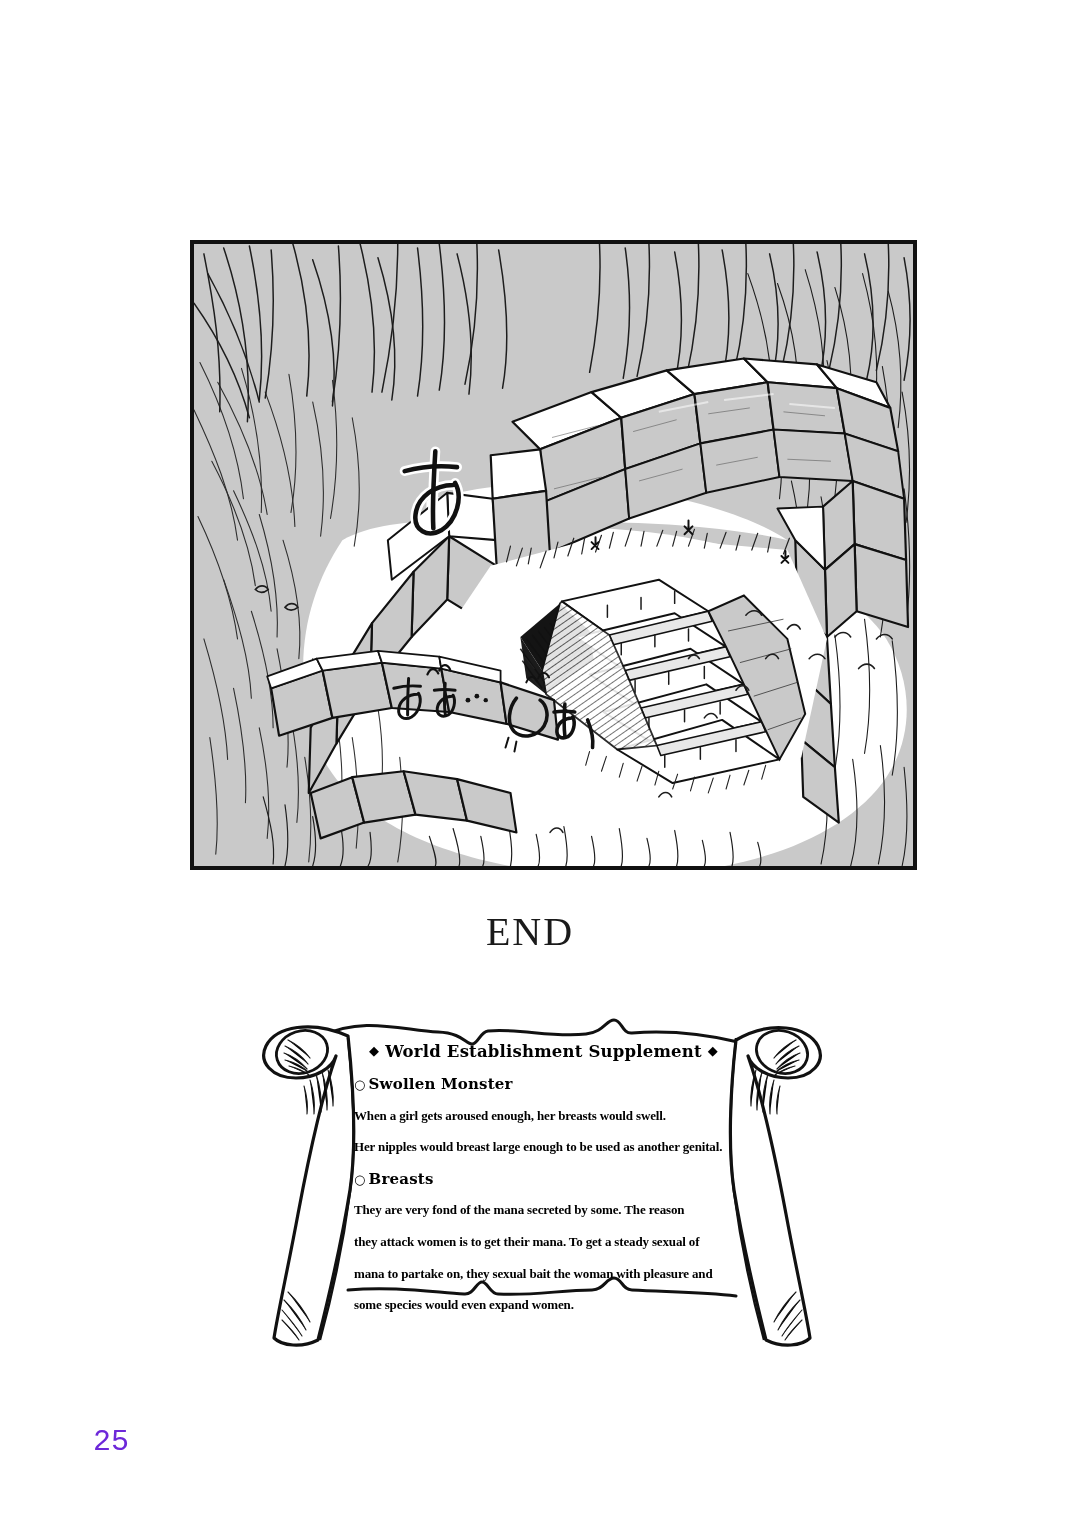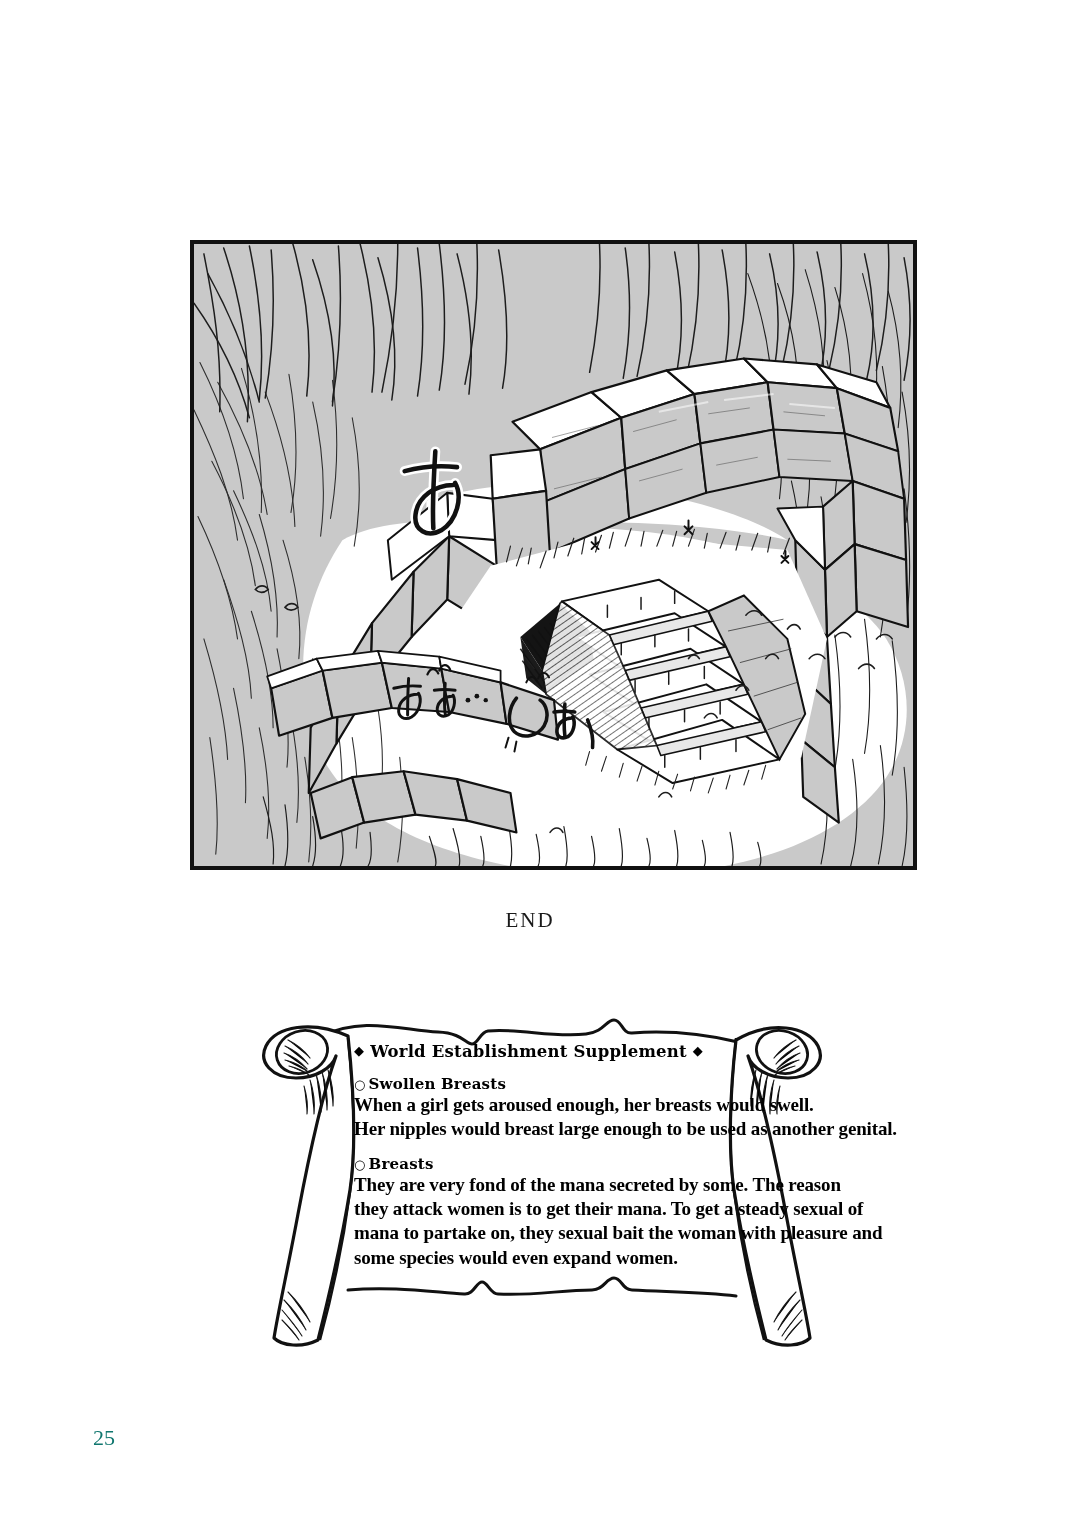--- a/index.html
+++ b/index.html
@@ -31,21 +31,21 @@
   #panel-art svg { display: block; width: 100%; height: 100%; }
 
   
   #end-caption {
     position: absolute;
     left: 0;
     top: 908px;
     width: 1060px;
     text-align: center;
     font-family: "Liberation Serif", serif;
-    font-size: 21px;
+    font-size: 40px;
     letter-spacing: 2px;
     color: #1a1a1a;
   }
 
   
   #scroll-wrap {
     position: absolute;
     left: 252px;
     top: 1000px;
     width: 576px;
@@ -57,21 +57,21 @@
   #scroll-content {
     position: absolute;
     left: 102px;
     top: 38px;
     width: 364px;
     height: 300px;
     color: #000000;
   }
 
   #scroll-title {
-    text-align: left;
+    text-align: right;
     font-family: "DejaVu Serif", serif;
     font-weight: bold;
     font-size: 16.5px;
     letter-spacing: 0.2px;
     margin: 4px 0 0 0;
     white-space: nowrap;
   }
   #scroll-title .diamond { font-size: 13px; vertical-align: 2px; }
 
   .entry { margin-top: 15px; }
@@ -85,35 +85,35 @@
     white-space: nowrap;
   }
   .entry-head .bullet {
     font-weight: normal;
     font-size: 13px;
     margin-right: 3px;
   }
   .entry-body {
     font-family: "Liberation Serif", serif;
     font-weight: bold;
-    font-size: 19px;
+    font-size: 13px;
     line-height: 1.28;
     letter-spacing: -0.15px;
-    margin-top: 0;
+    margin-top: 15px;
     white-space: nowrap;
   }
 
   
   #page-number {
     position: absolute;
     left: 93px;
     top: 1425px;
-    font-family: Liberation Serif, serif;
-    font-size: 22px;
-    color: #0f766e;
+    font-family: Liberation Mono, monospace;
+    font-size: 30px;
+    color: #6d28d9;
   }
 </style>
 </head>
 <body>
 
 <div id="manga-panel">
   <div id="panel-art">
     <svg viewBox="0 0 727 630" preserveAspectRatio="none" xmlns="http://www.w3.org/2000/svg">
       <defs>
         <clipPath id="panelClip">
@@ -612,21 +612,21 @@
 
   <div id="scroll-content">
     <div id="scroll-title">
       <span class="diamond">◆</span>
       <span>World Establishment Supplement</span>
       <span class="diamond">◆</span>
     </div>
 
     <div class="entry">
       <div class="entry-head">
-        <span class="bullet">○</span><span>Swollen Breasts</span>
+        <span class="bullet">○</span><span>Swollen Monster</span>
       </div>
       <div class="entry-body">When a girl gets aroused enough, her breasts would swell.</div>
       <div class="entry-body">Her nipples would breast large enough to be used as another genital.</div>
     </div>
 
 
     <div class="entry">
       <div class="entry-head">
         <span class="bullet">○</span><span>Breasts</span>
       </div>

